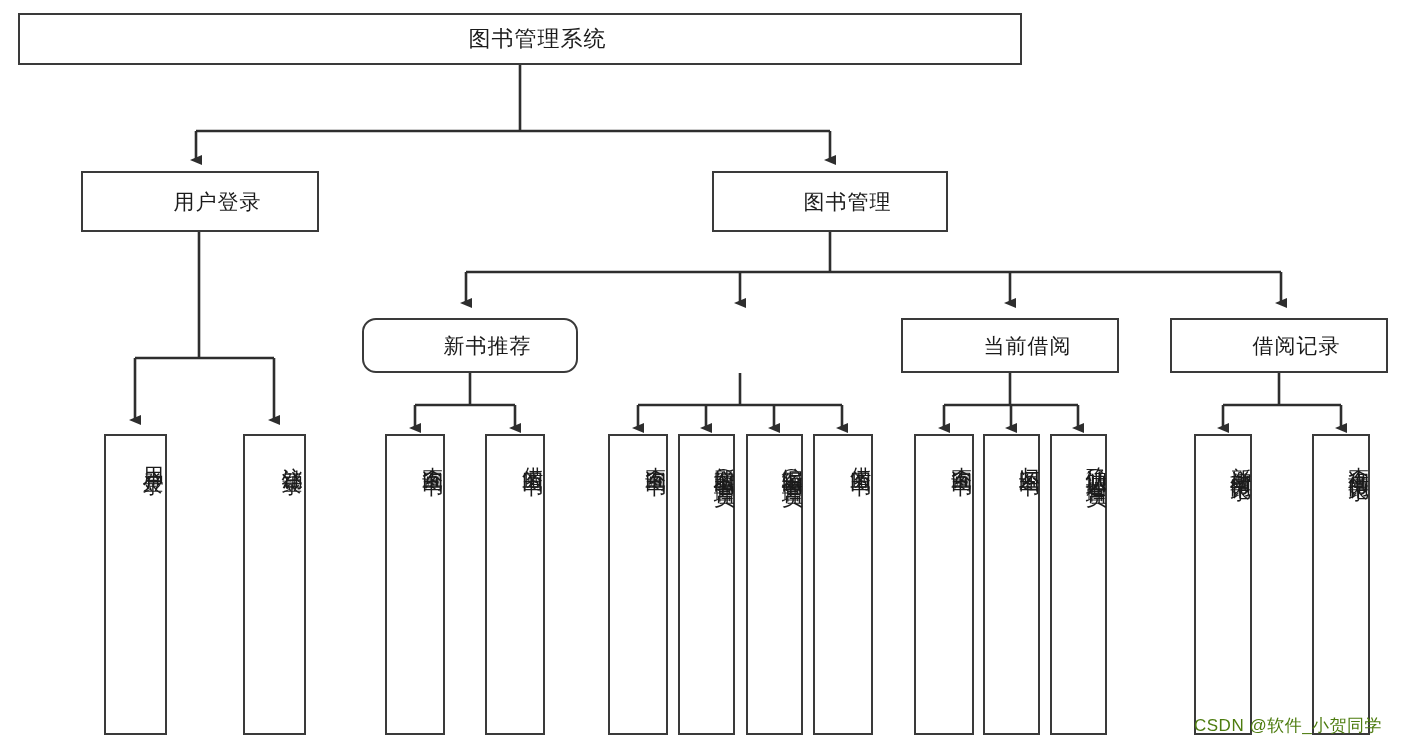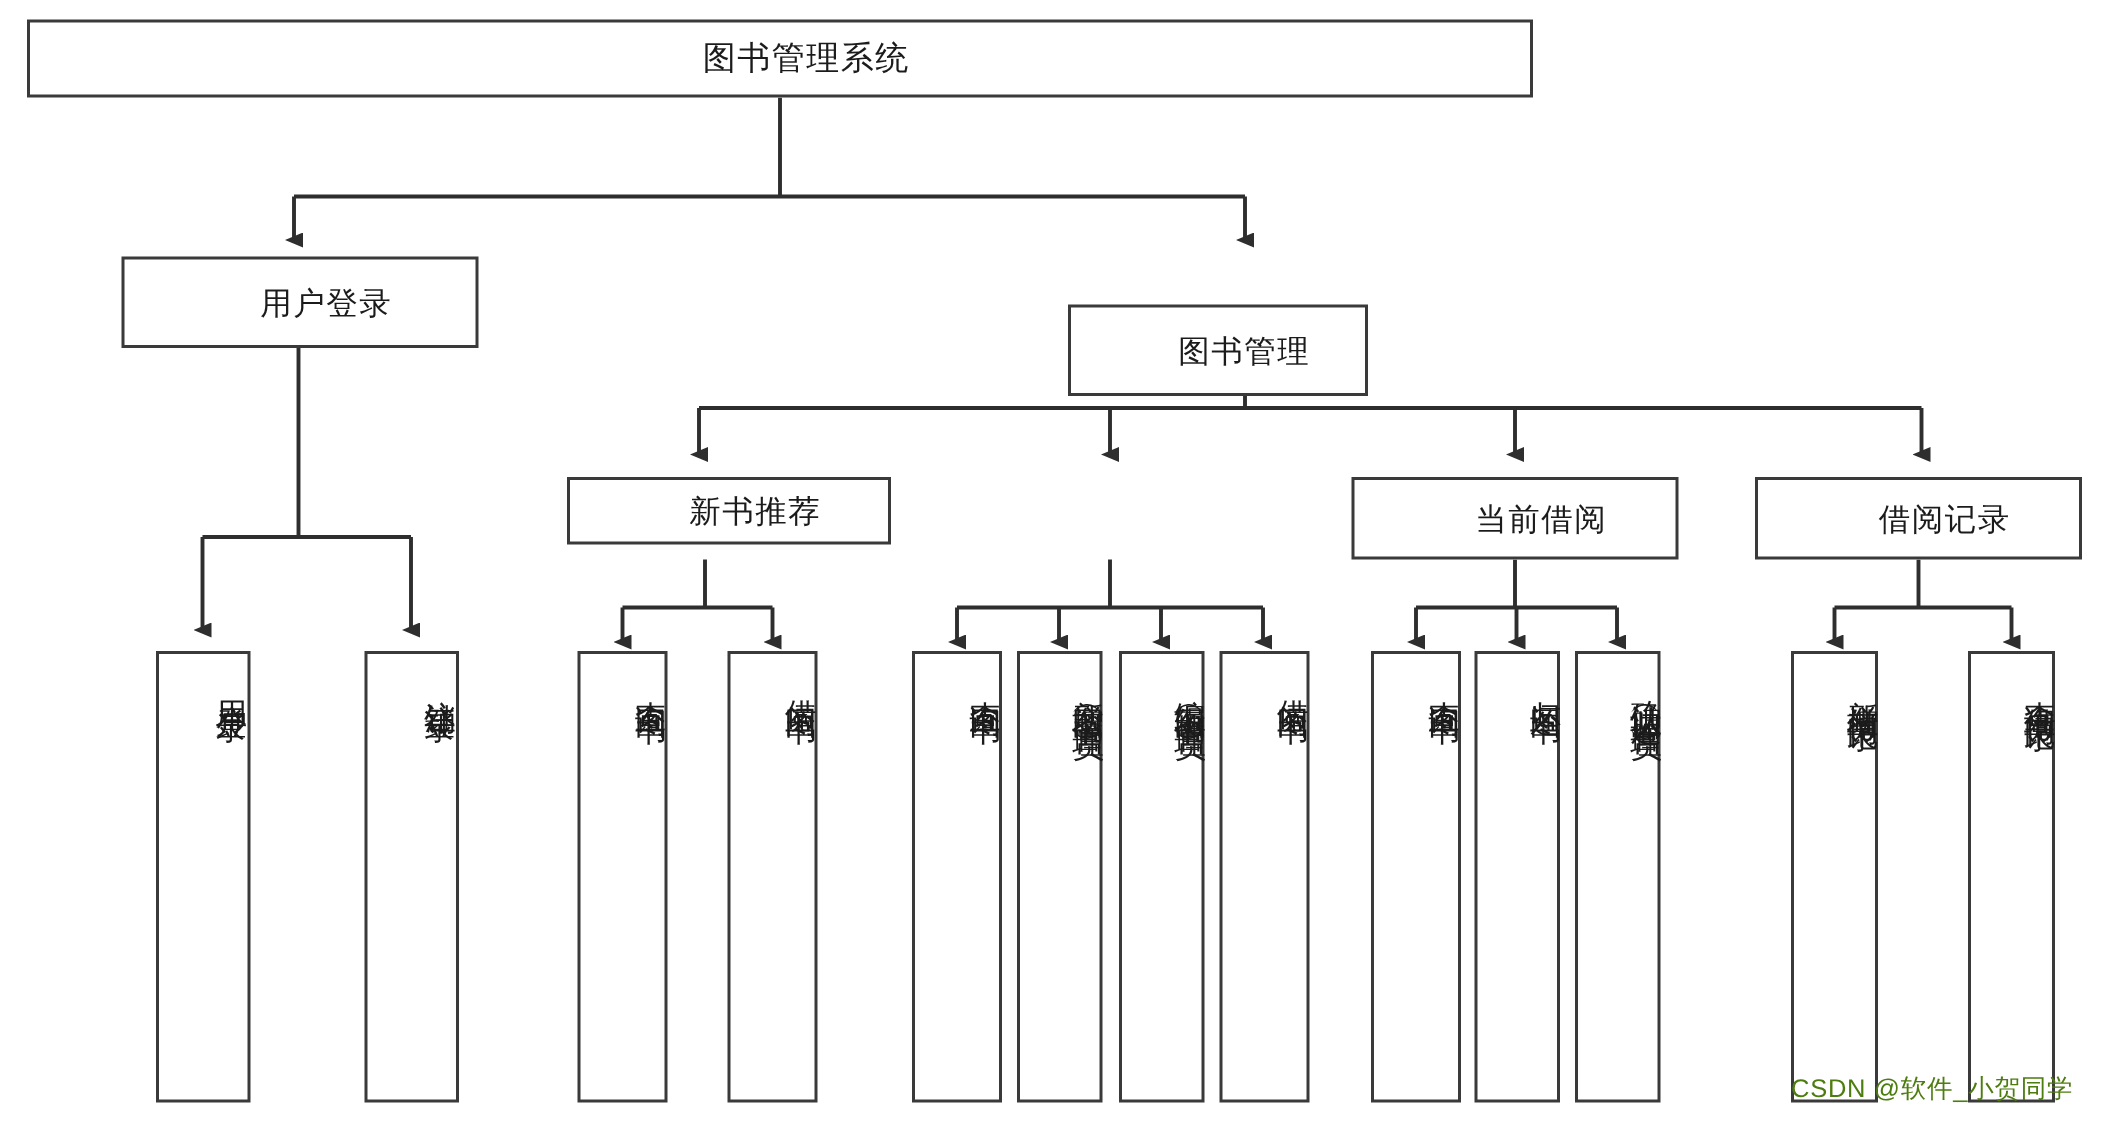--- a/index.html
+++ b/index.html
@@ -124,25 +124,25 @@
   </svg>
 
   <div class="node horiz root" style="left:18px; top:13px; width:1004px; height:52px;">
     <span>图书管理系统</span>
   </div>
 
   <div class="node horiz lvl2" style="left:81px; top:171px; width:238px; height:61px;">
     <span>用户登录</span>
   </div>
 
-  <div class="node horiz lvl2" style="left:712px; top:171px; width:200px; height:61px;margin-top:32px;">
+  <div class="node horiz lvl2" style="left:712px; top:171px; width:236px; height:61px;">
     <span>图书管理</span>
   </div>
 
-  <div class="node horiz lvl2" style="left:378px; top:318px; width:216px; height:45px;">
+  <div class="node horiz lvl2" style="left:362px; top:318px; width:216px; height:55px;border-radius:14px;">
     <span>新书推荐</span>
   </div>
 
 
   <div class="node horiz lvl2" style="left:901px; top:318px; width:218px; height:55px;">
     <span>当前借阅</span>
   </div>
 
   <div class="node horiz lvl2" style="left:1170px; top:318px; width:218px; height:55px;">
     <span>借阅记录</span>

